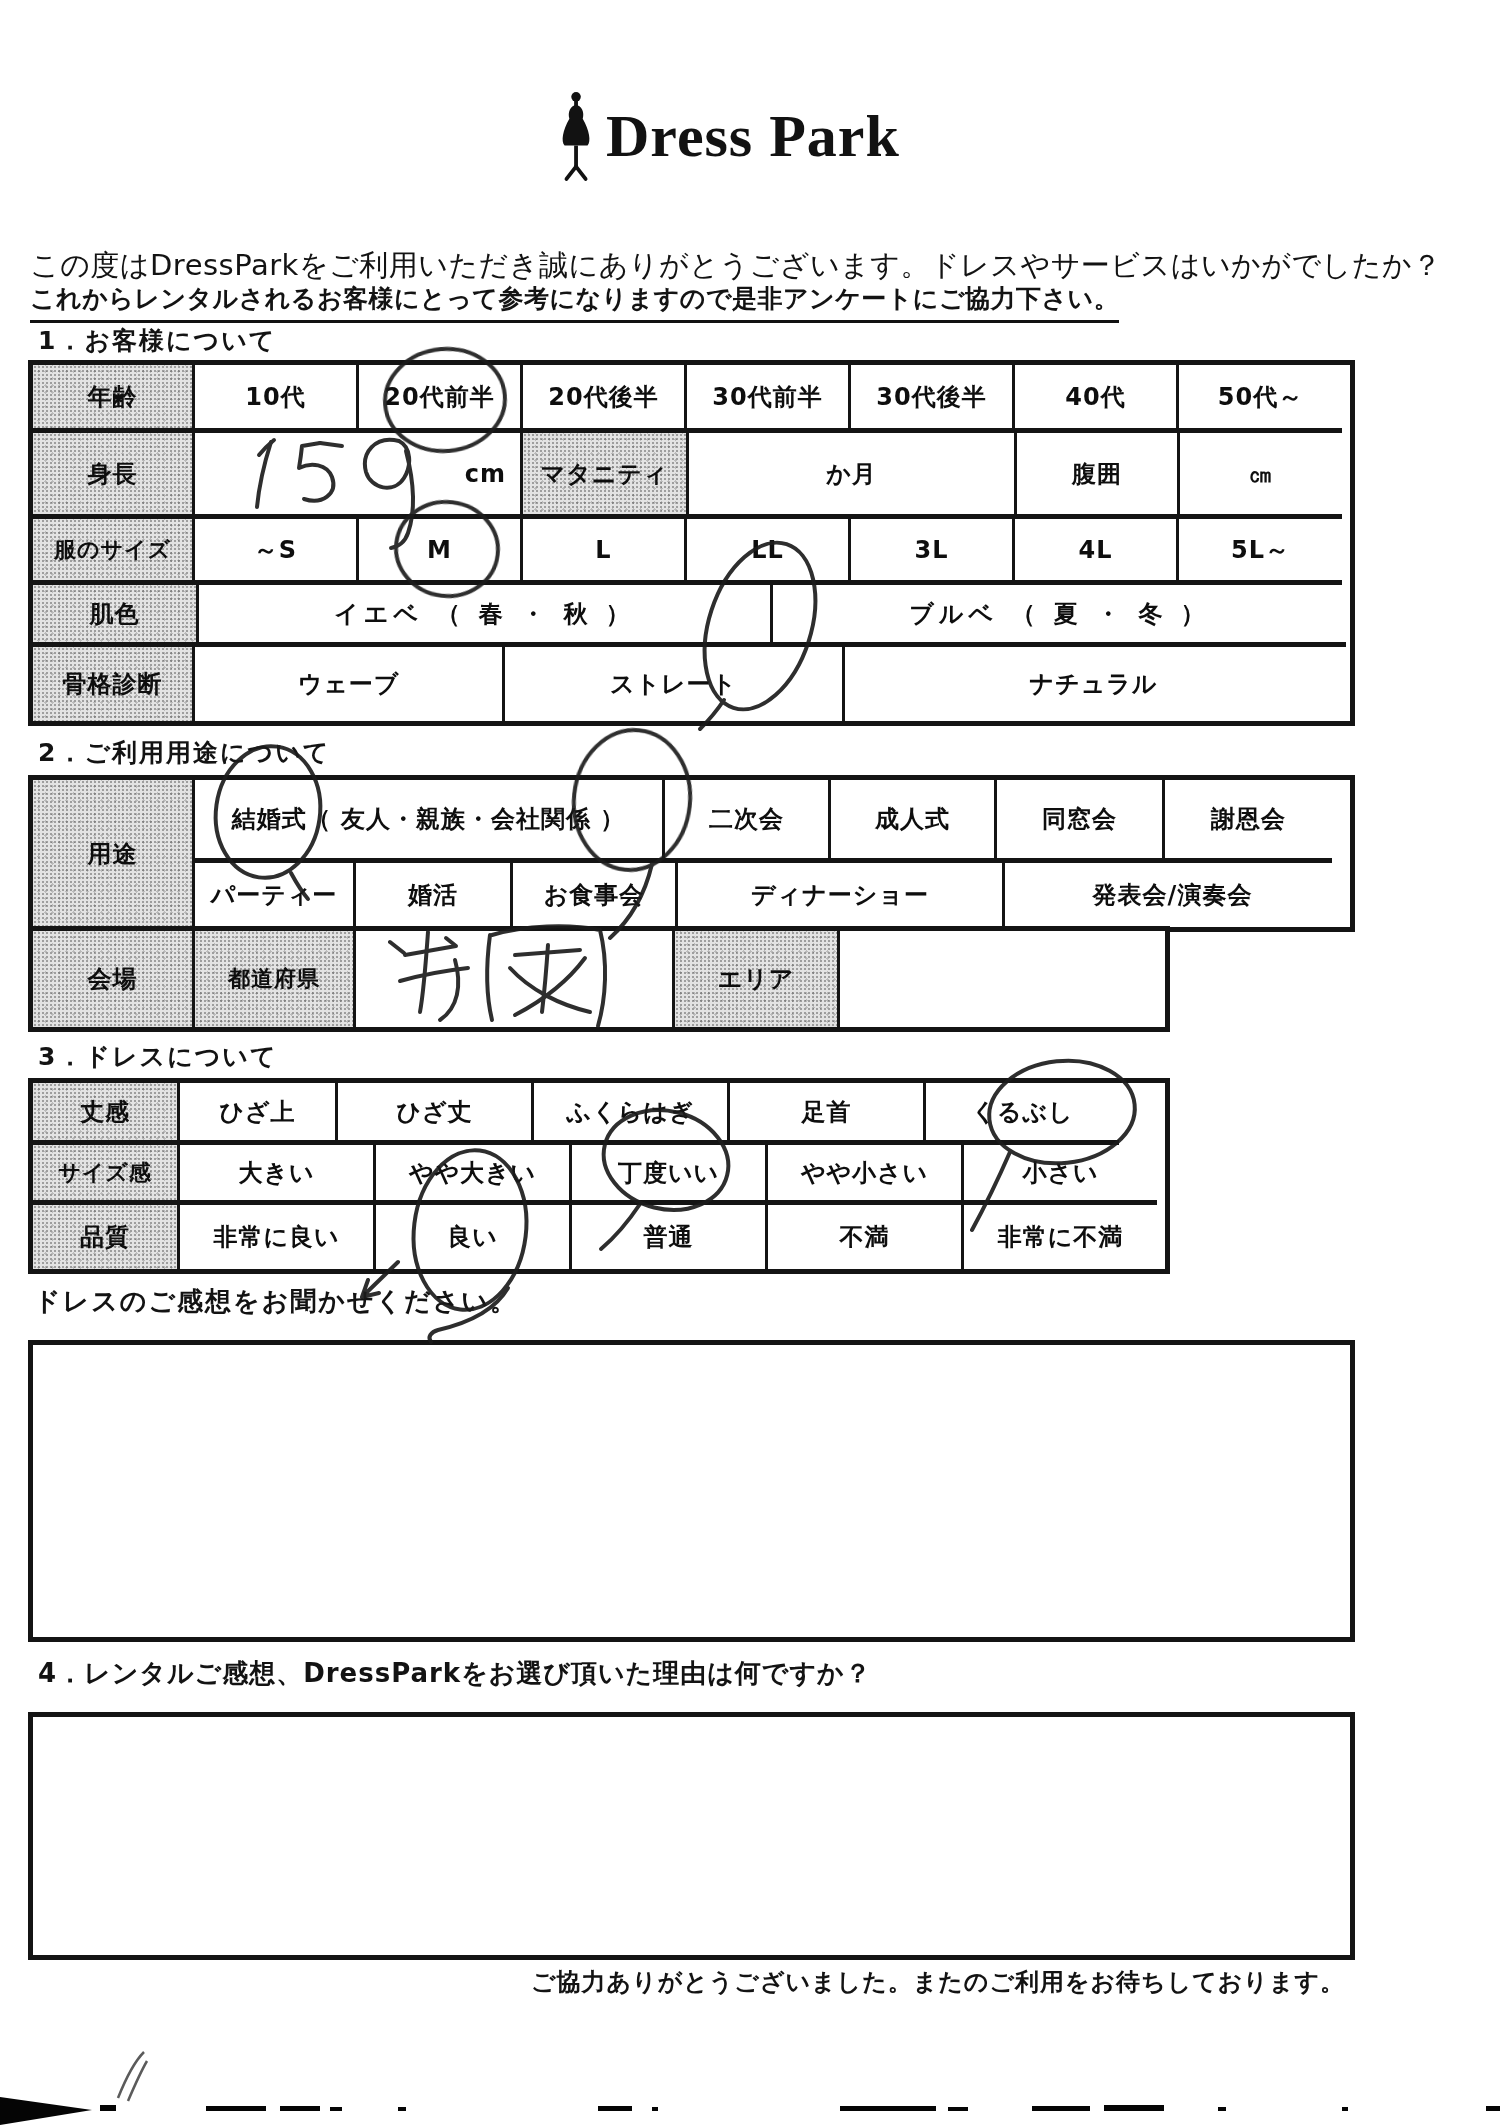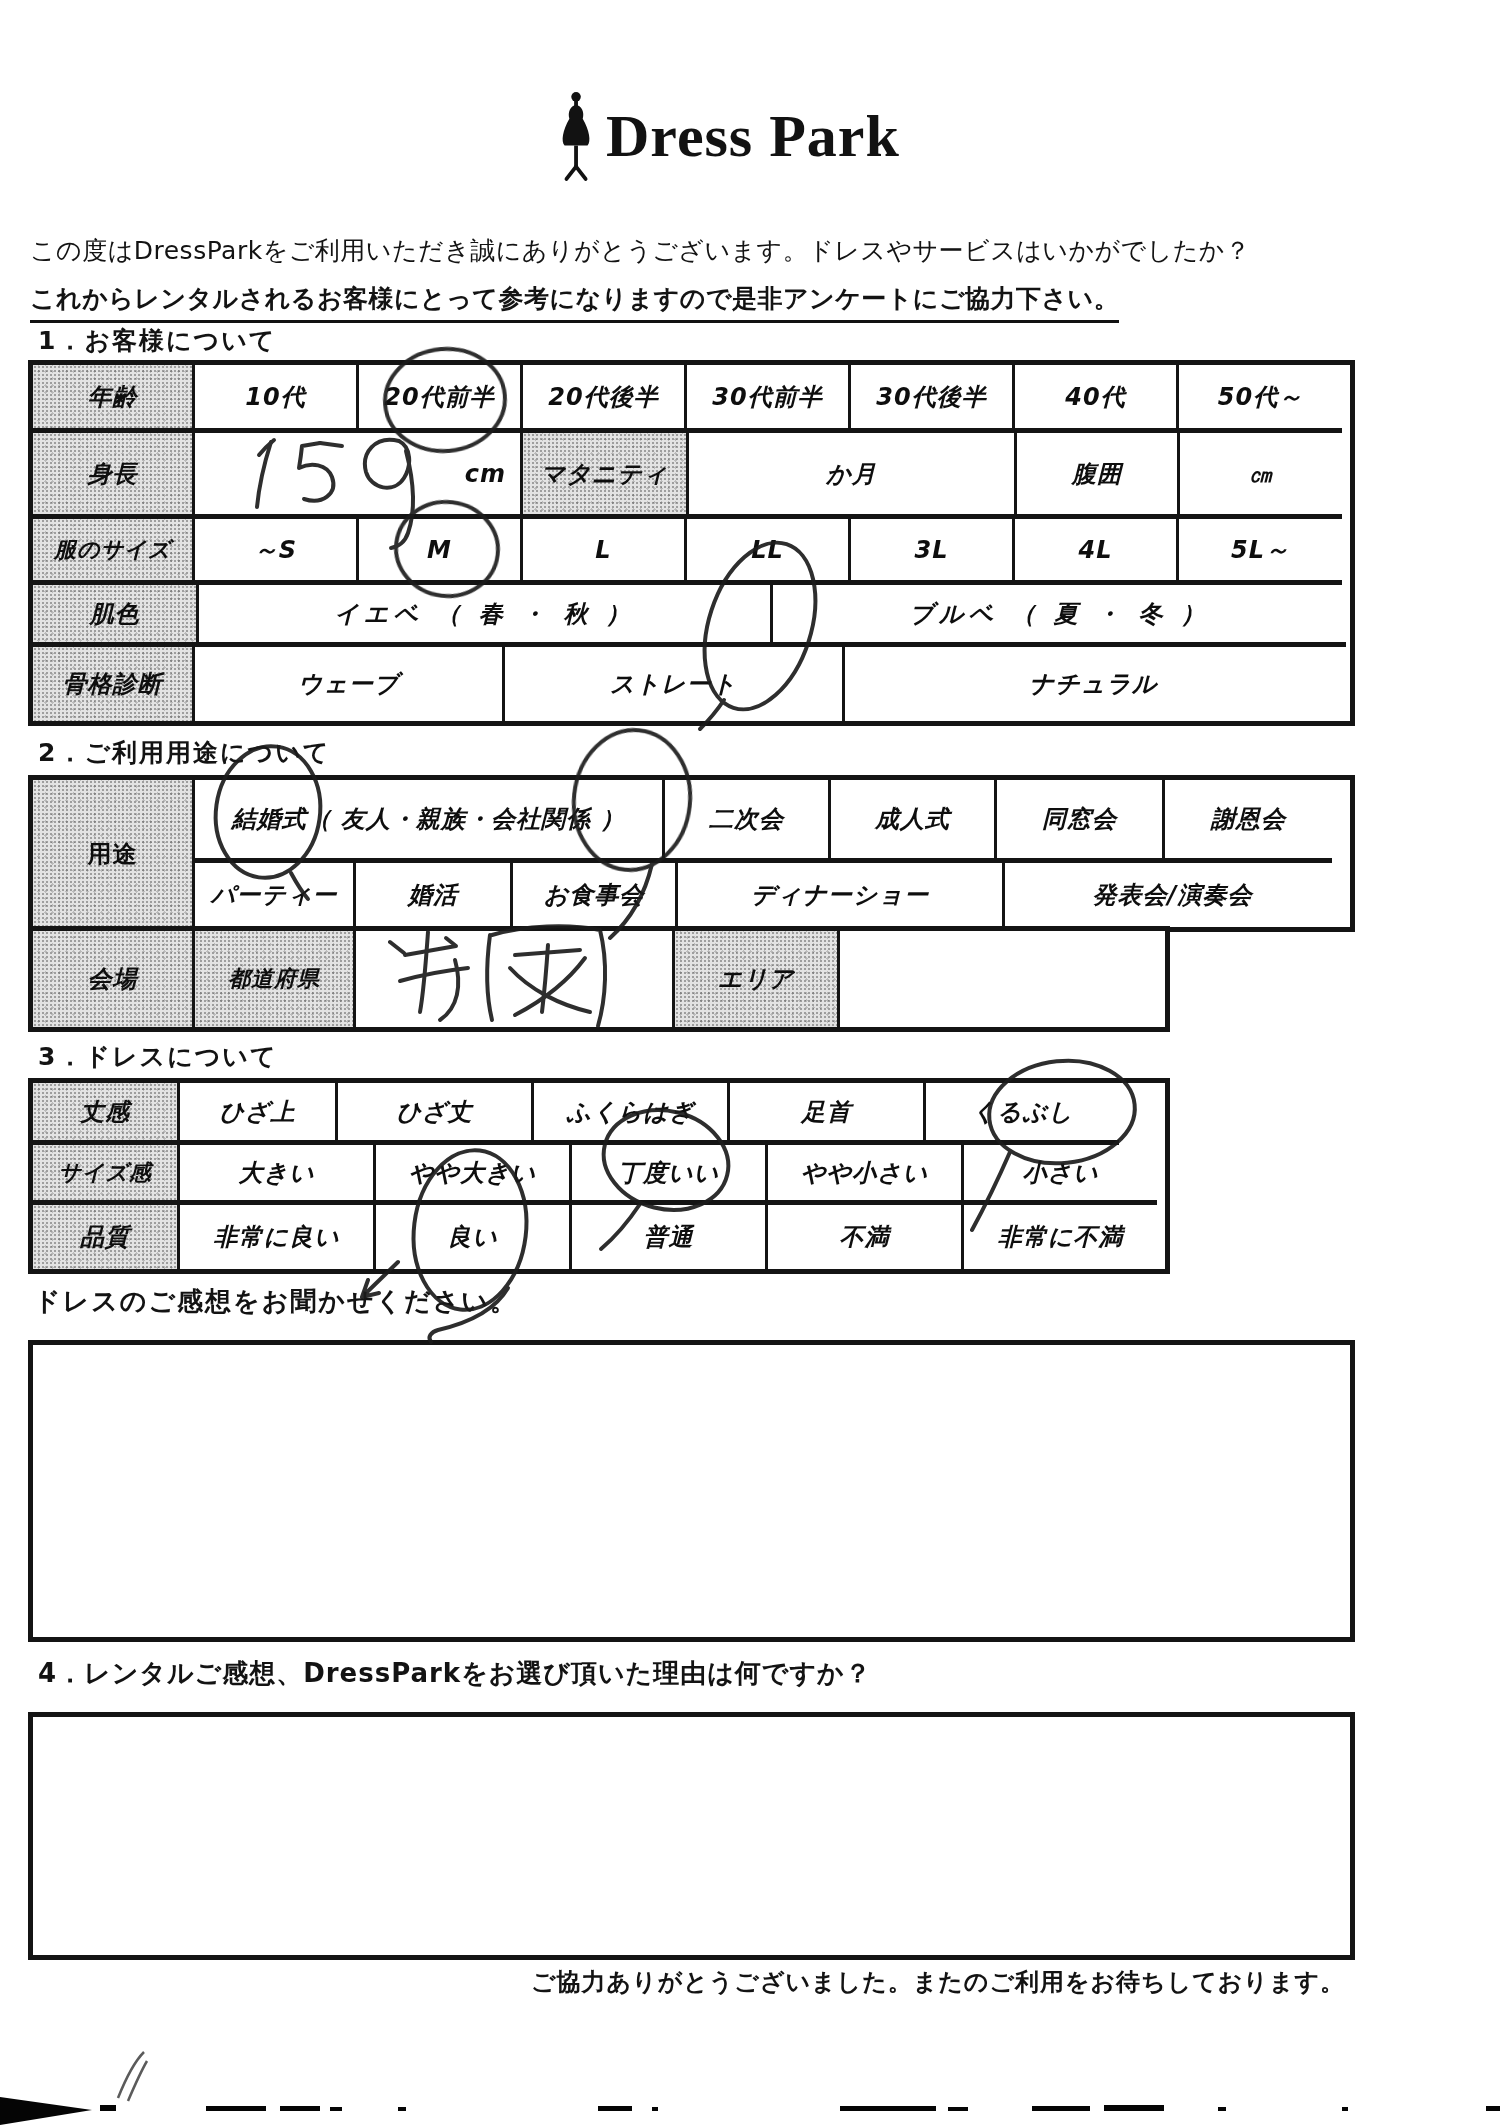--- a/index.html
+++ b/index.html
@@ -11,29 +11,29 @@
   }
   .abs{position:absolute;}
   
   #logo{top:88px;left:556px;display:flex;align-items:center;}
   #logo .brand{
     font-family:"Liberation Serif","DejaVu Serif",serif;
     font-weight:bold;font-size:60px;letter-spacing:1px;color:#121212;
     margin-left:8px;filter:blur(.3px);
   }
   
-  .intro1{top:234px;left:30px;font-size:25px;letter-spacing:.5px;}
+  .intro1{top:246px;left:30px;font-size:29px;letter-spacing:.5px;}
   .intro2{
     top:282px;left:30px;font-size:25px;font-weight:bold;letter-spacing:.5px;
     border-bottom:3px solid #111;padding-bottom:5px;
   }
   .sec-head{font-size:25px;font-weight:bold;letter-spacing:2px;}
   
   .tbl{position:absolute;border:5px solid #141414;background:#fff;}
-  .row{display:flex;font-style:italic;}
+  .row{display:flex;}
   .cell{
     display:flex;align-items:center;justify-content:center;
     border-right:3px solid #141414;border-bottom:5px solid #141414;
     box-sizing:border-box;font-weight:bold;font-size:24px;
     letter-spacing:1px;color:#0e0e0e;white-space:nowrap;
   }
   .nr{border-right:none;}
   .nb{border-bottom:none;}
   .shade{
     background-color:#e3e3e3;

